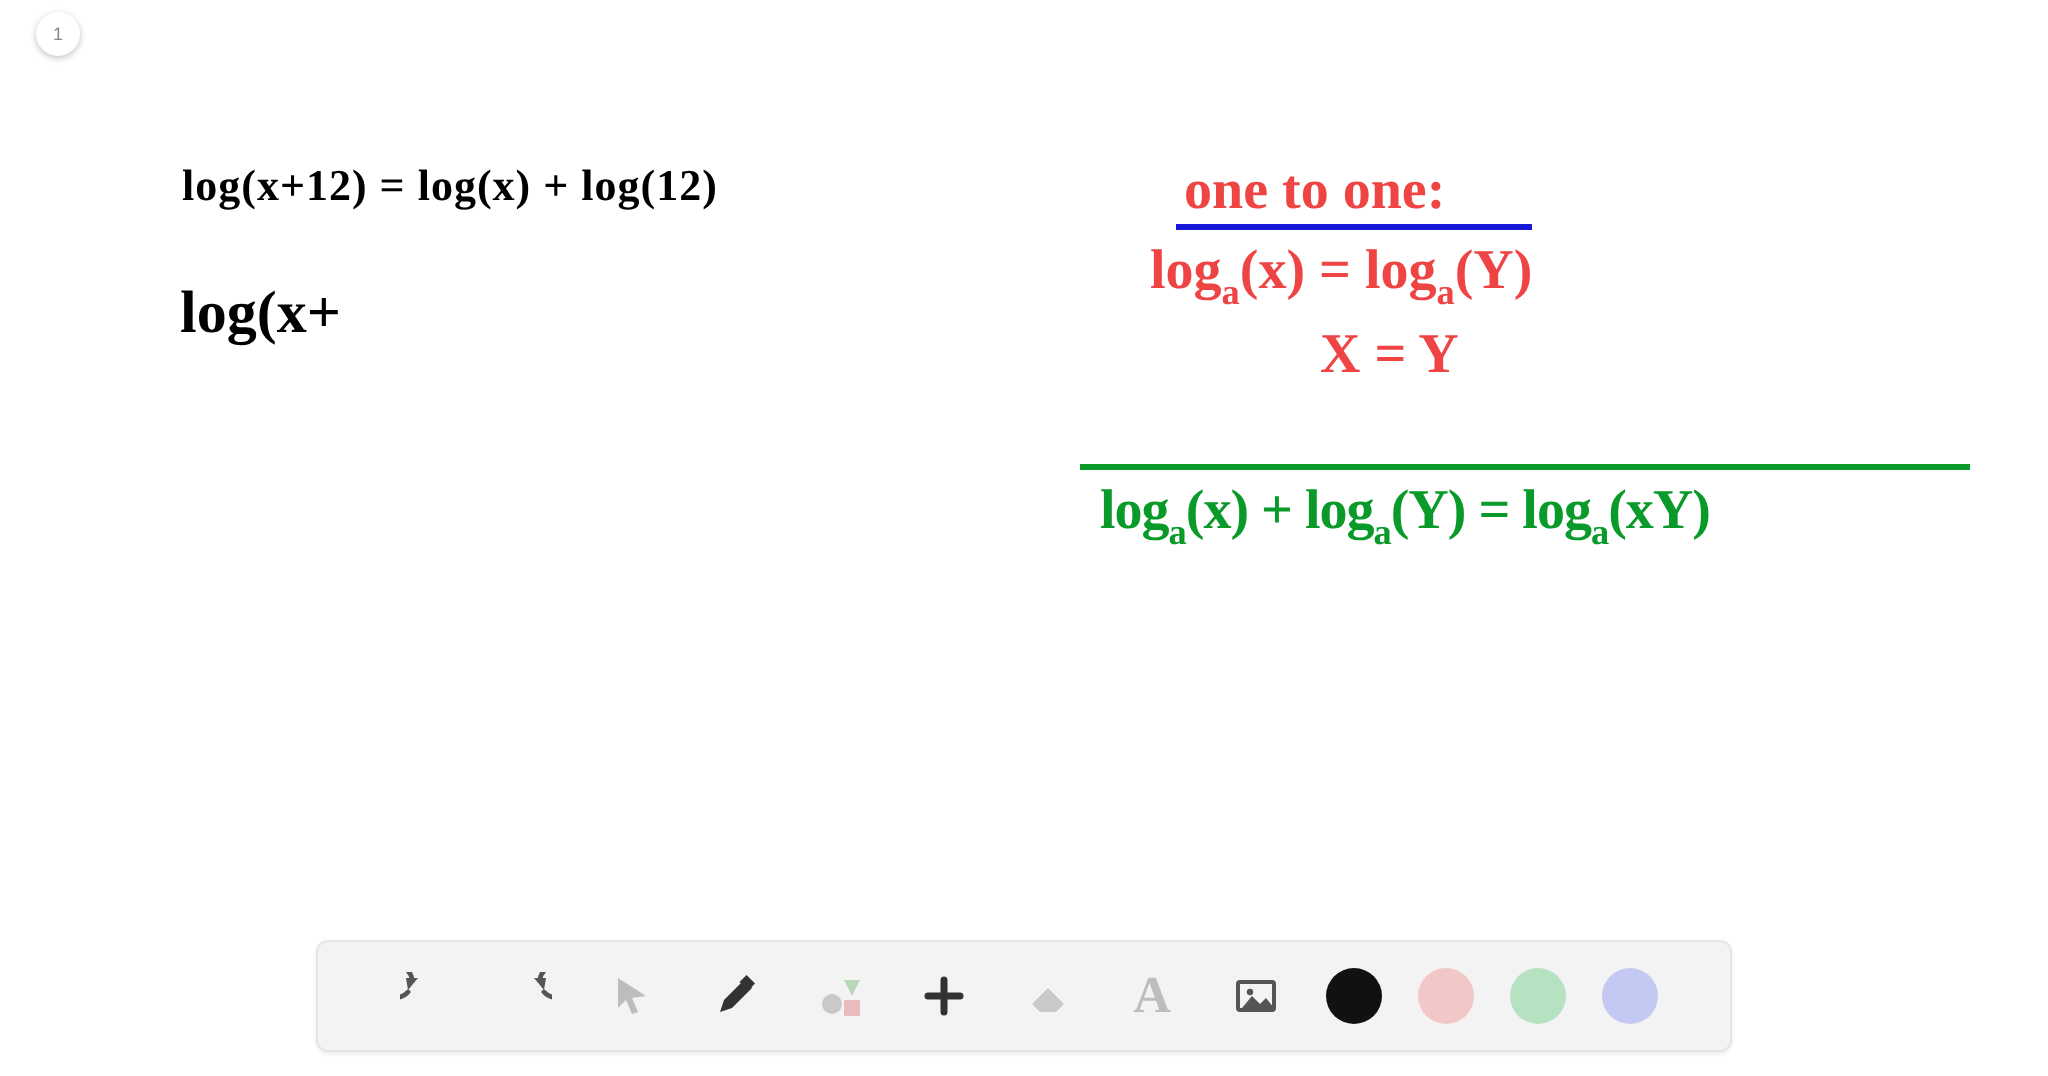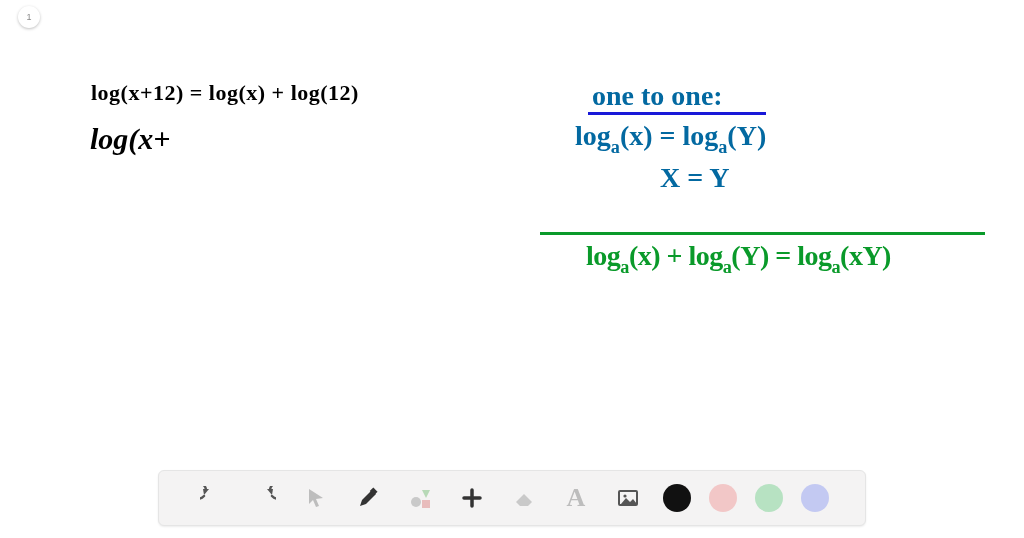--- a/index.html
+++ b/index.html
@@ -35,24 +35,24 @@
     align-items: center;
     justify-content: center;
   }
   .hand {
     position: absolute;
     font-family: "Comic Sans MS", "Segoe Script", cursive;
     font-weight: bold;
     white-space: nowrap;
   }
   .black { color: #000; }
-  .blue { color: #0369a1; }
-  .green { color: #0a9a2a; margin-left: 36px; }
+  .blue { color: #ef4444; }
+  .green { color: #0a9a2a; }
   .eq1 { top: 80px; left: 64px; font-size: 22px; letter-spacing: 0.5px; margin-left: 27px;}
-  .eq2 { top: 122px; left: 90px; font-size: 30px; font-style: italic; }
+  .eq2 { top: 140px; left: 90px; font-size: 30px; }
   .bheader { top: 80px; left: 592px; font-size: 28px; }
   .bunderline {
     position: absolute;
     top: 112px; left: 588px;
     width: 178px; height: 0;
     border-top: 3px solid #1818d8;
   }
   .beq1 { top: 120px; left: 575px; font-size: 28px; }
   .beq2 { top: 162px; left: 660px; font-size: 28px; }
   .gline {

